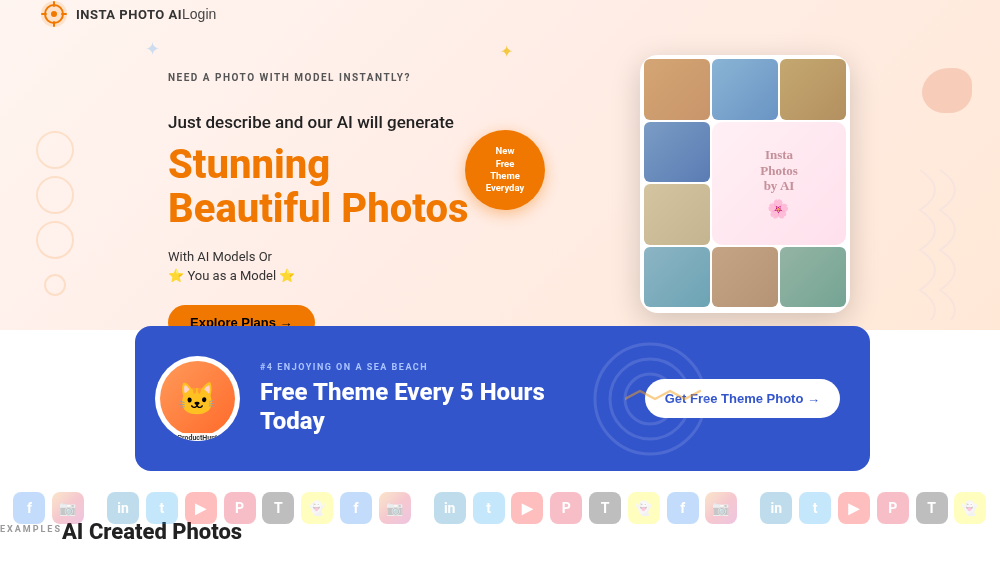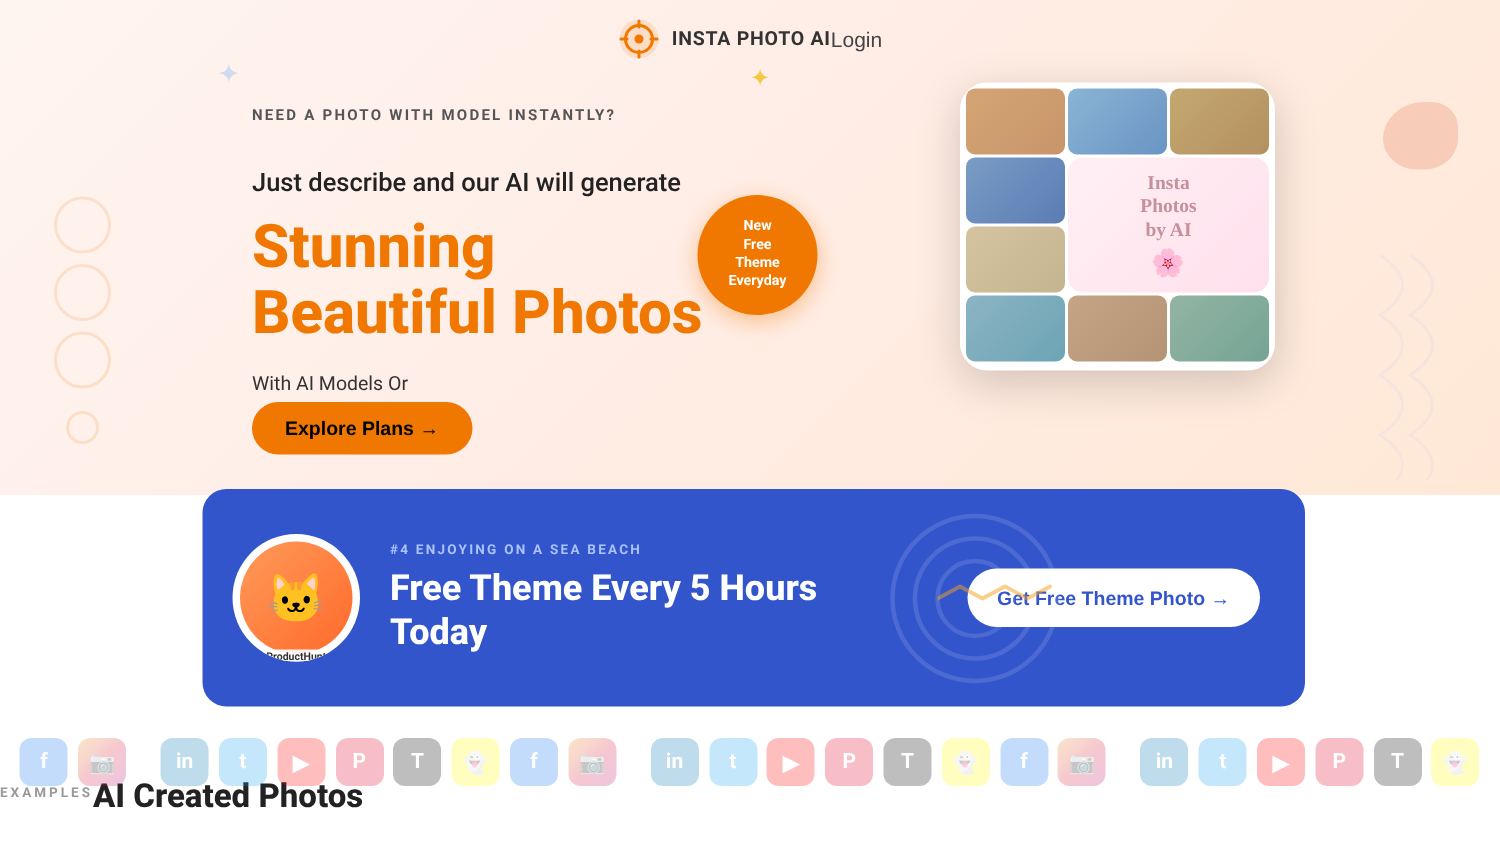--- a/index.html
+++ b/index.html
@@ -8,22 +8,22 @@
       width: 1000px;
       height: 563px;
       overflow: hidden;
       background: #fff;
     }
 
     
     .header {
       display: flex;
       align-items: center;
-      justify-content: center;
-      padding: 12px 40px;
+      justify-content: flex-start;
+      padding: 0 40px;
       position: absolute;
       top: 0;
       left: 0;
       right: 0;
       z-index: 10;
       background: transparent;
     }
     .logo-wrap {
       display: flex;
       align-items: center;
@@ -184,21 +184,21 @@
       top: 55px;
       right: 70px;
       width: 310px;
       height: 270px;
     }
     .phone-frame {
       position: absolute;
       top: 0;
       left: 20px;
       width: 210px;
-      height: 192px;
+      height: 258px;
       background: #fff;
       border-radius: 18px;
       box-shadow: 0 8px 30px rgba(0,0,0,0.18);
       overflow: hidden;
       display: grid;
       grid-template-columns: repeat(3, 1fr);
       grid-template-rows: repeat(4, 1fr);
       gap: 2px;
       padding: 4px;
     }
@@ -421,20 +421,25 @@
   </svg>
 
   <div class="hero-content">
     <div class="hero-tagline">Need a photo with model instantly?</div>
     <div class="hero-subtitle">Just describe and our AI will generate</div>
     <div class="hero-title">
       <span>Stunning</span><br>
       <span>Beautiful Photos</span>
     </div>
     <div class="hero-model-line">With AI Models Or</div>
+    <div class="hero-you-model">
+      <span class="star-icon">⭐</span>
+      <span>You as a Model</span>
+      <span class="star-icon">⭐</span>
+    </div>
     <button class="explore-btn">Explore Plans →</button>
   </div>
 
   <div class="badge-circle">
     <span>New</span>
     <span>Free</span>
     <span>Theme</span>
     <span>Everyday</span>
   </div>
 

